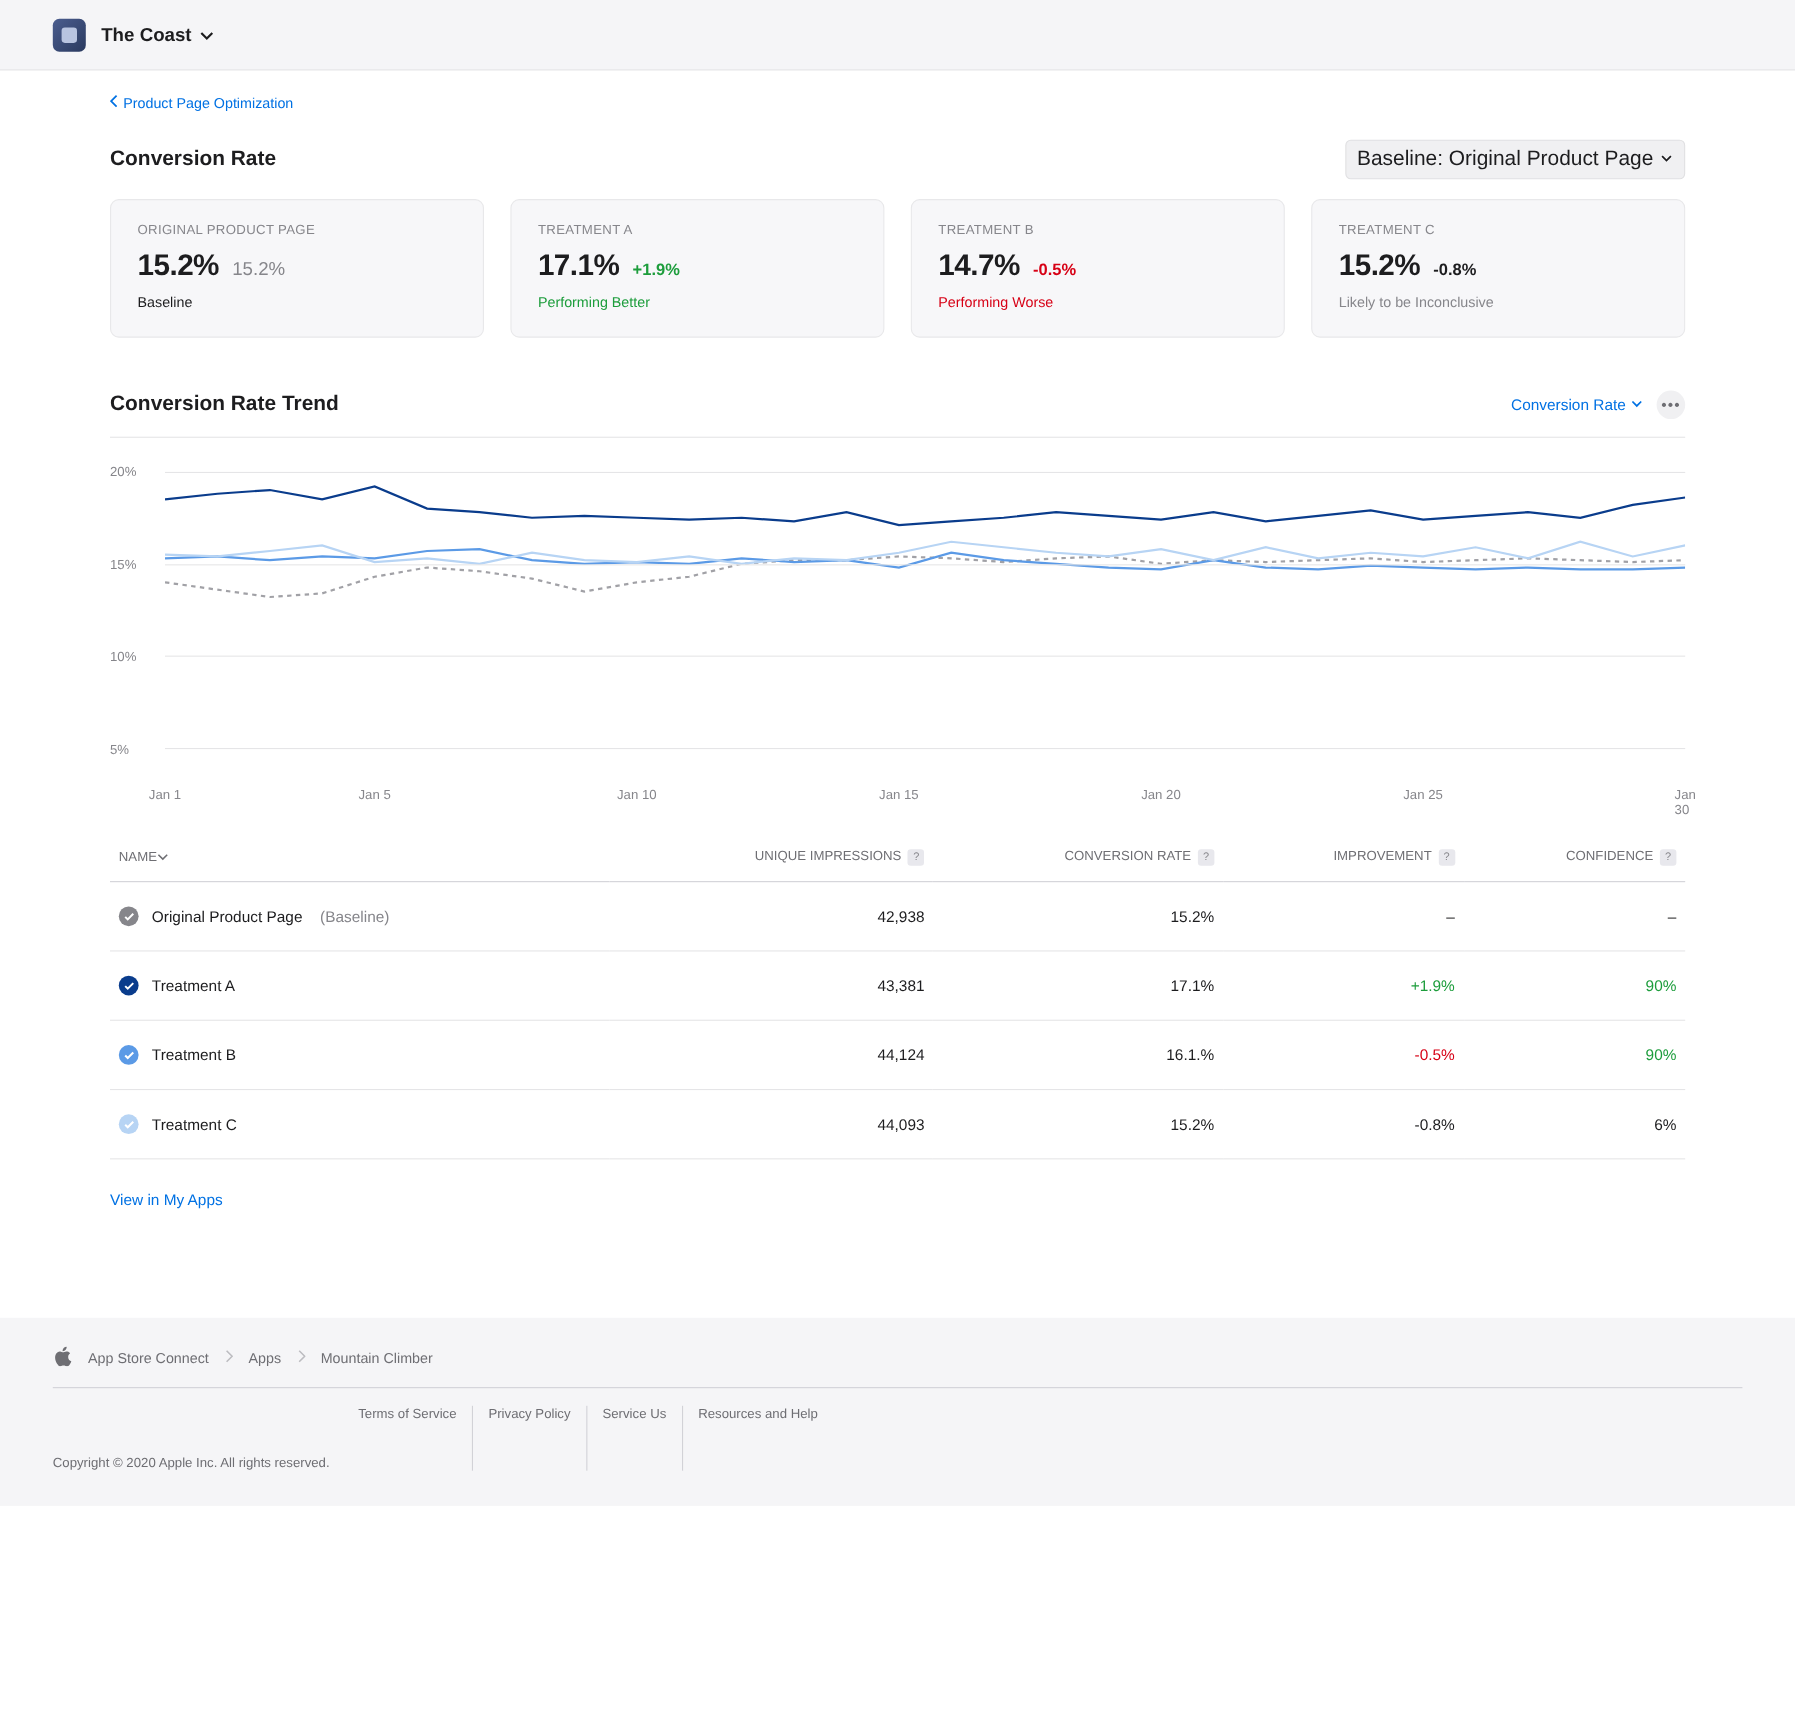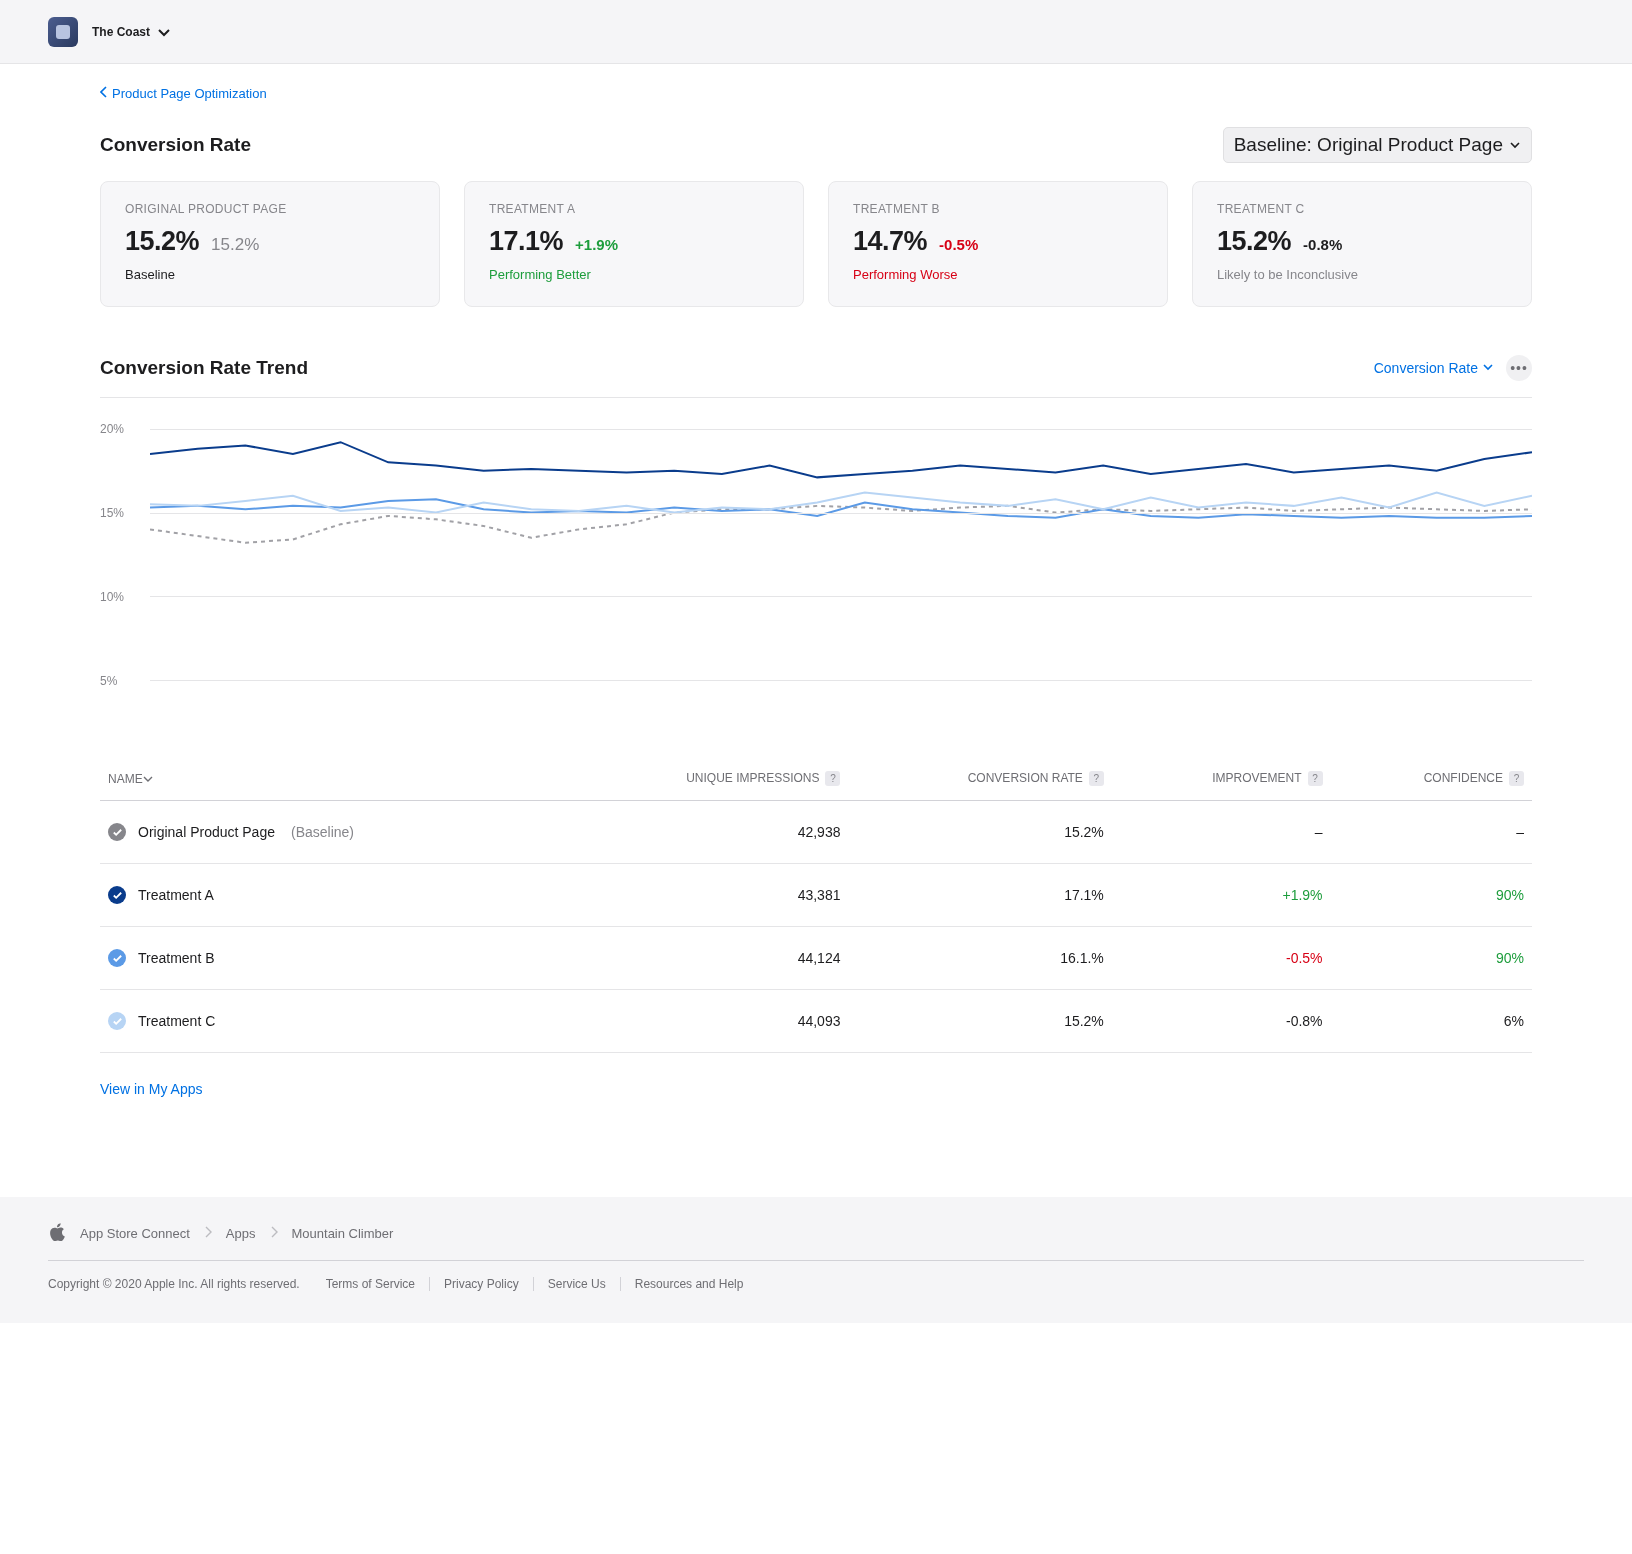--- a/index.html
+++ b/index.html
@@ -31,21 +31,21 @@
 }
 .app-icon::after {
   content: "";
   position: absolute;
   top: 8px; left: 8px; right: 8px; bottom: 8px;
   background: #b8c4e0;
   border-radius: 3px;
 }
 
 .app-name {
-  font-size: 12px;
+  font-size: 17px;
   font-weight: 600;
   margin-right: 6px;
 }
 
 .top-nav {
   display: flex;
   gap: 28px;
   margin-left: 36px;
 }
 .top-nav a {
@@ -303,21 +303,21 @@
   padding-bottom: 16px;
   border-bottom: 1px solid #d2d2d7;
 }
 .footer-crumbs .sep svg { width: 8px; height: 12px; }
 .footer-bottom {
   display: flex;
   gap: 26px;
   padding-top: 16px;
   font-size: 12px;
 }
-.footer-copyright { color: #6e6e73; }
+.footer-copyright { color: #6e6e73; margin-top: 45px; }
 .footer-links { display: flex; gap: 0; }
 .footer-links a {
   color: #6e6e73;
   text-decoration: none;
   padding: 0 14px;
   border-right: 1px solid #d2d2d7;
 }
 .footer-links a:first-child { padding-left: 0; }
 .footer-links a:last-child { border-right: none; }
 
@@ -433,20 +433,29 @@
       <svg class="chart-svg" id="chart-svg" viewBox="0 0 1000 286" preserveAspectRatio="none">
           <polyline points="0.0,117.8 34.5,124.5 69.0,131.2 103.4,127.9 137.9,112.7 172.4,104.3 206.9,107.7 241.4,114.4 275.9,126.2 310.3,117.8 344.8,112.7 379.3,100.9 413.8,97.6 448.3,97.6 482.8,94.2 517.2,95.9 551.7,99.3 586.2,95.9 620.7,94.2 655.2,100.9 689.7,97.6 724.1,99.3 758.6,97.6 793.1,95.9 827.6,99.3 862.1,97.6 896.6,95.9 931.0,97.6 965.5,99.3 1000.0,97.6" fill="none" stroke="#a1a1a6" stroke-width="2" vector-effect="non-scaling-stroke" stroke-dasharray="4 4"></polyline>
           <polyline points="0.0,42.1 34.5,37.0 69.0,33.6 103.4,42.1 137.9,30.3 172.4,50.5 206.9,53.8 241.4,58.9 275.9,57.2 310.3,58.9 344.8,60.6 379.3,58.9 413.8,62.2 448.3,53.8 482.8,65.6 517.2,62.2 551.7,58.9 586.2,53.8 620.7,57.2 655.2,60.6 689.7,53.8 724.1,62.2 758.6,57.2 793.1,52.2 827.6,60.6 862.1,57.2 896.6,53.8 931.0,58.9 965.5,47.1 1000.0,40.4" fill="none" stroke="#0a3c8c" stroke-width="2" vector-effect="non-scaling-stroke"></polyline>
           <polyline points="0.0,95.9 34.5,94.2 69.0,97.6 103.4,94.2 137.9,95.9 172.4,89.2 206.9,87.5 241.4,97.6 275.9,100.9 310.3,99.3 344.8,100.9 379.3,95.9 413.8,99.3 448.3,97.6 482.8,104.3 517.2,90.8 551.7,97.6 586.2,100.9 620.7,104.3 655.2,106.0 689.7,97.6 724.1,104.3 758.6,106.0 793.1,102.6 827.6,104.3 862.1,106.0 896.6,104.3 931.0,106.0 965.5,106.0 1000.0,104.3" fill="none" stroke="#5b9ae6" stroke-width="2" vector-effect="non-scaling-stroke"></polyline>
           <polyline points="0.0,92.5 34.5,94.2 69.0,89.2 103.4,84.1 137.9,99.3 172.4,95.9 206.9,100.9 241.4,90.8 275.9,97.6 310.3,99.3 344.8,94.2 379.3,100.9 413.8,95.9 448.3,97.6 482.8,90.8 517.2,80.8 551.7,85.8 586.2,90.8 620.7,94.2 655.2,87.5 689.7,97.6 724.1,85.8 758.6,95.9 793.1,90.8 827.6,94.2 862.1,85.8 896.6,95.9 931.0,80.8 965.5,94.2 1000.0,84.1" fill="none" stroke="#b7d4f4" stroke-width="2" vector-effect="non-scaling-stroke"></polyline>
         </svg>
     <div class="chart-gridline" style="top: 94.1176%;"></div>
         <div class="chart-gridline" style="top: 64.7059%;"></div>
         <div class="chart-gridline" style="top: 35.2941%;"></div>
         <div class="chart-gridline" style="top: 5.88235%;"></div>
+      </div>
+    <div class="chart-xaxis" id="chart-xaxis">
+        <div class="chart-xlabel" style="left: 0%;">Jan 1</div>
+        <div class="chart-xlabel" style="left: 13.7931%;">Jan 5</div>
+        <div class="chart-xlabel" style="left: 31.0345%;">Jan 10</div>
+        <div class="chart-xlabel" style="left: 48.2759%;">Jan 15</div>
+        <div class="chart-xlabel" style="left: 65.5172%;">Jan 20</div>
+        <div class="chart-xlabel" style="left: 82.7586%;">Jan 25</div>
+        <div class="chart-xlabel" style="left: 100%;">Jan 30</div>
       </div>
   </div>
 
   
   <table class="tbl" id="tbl">
     <thead>
         <tr id="tbl-head-row">
           <th><span class="th-name">
       <span>NAME</span>
       <svg width="10" height="10" viewBox="0 0 10 10">

